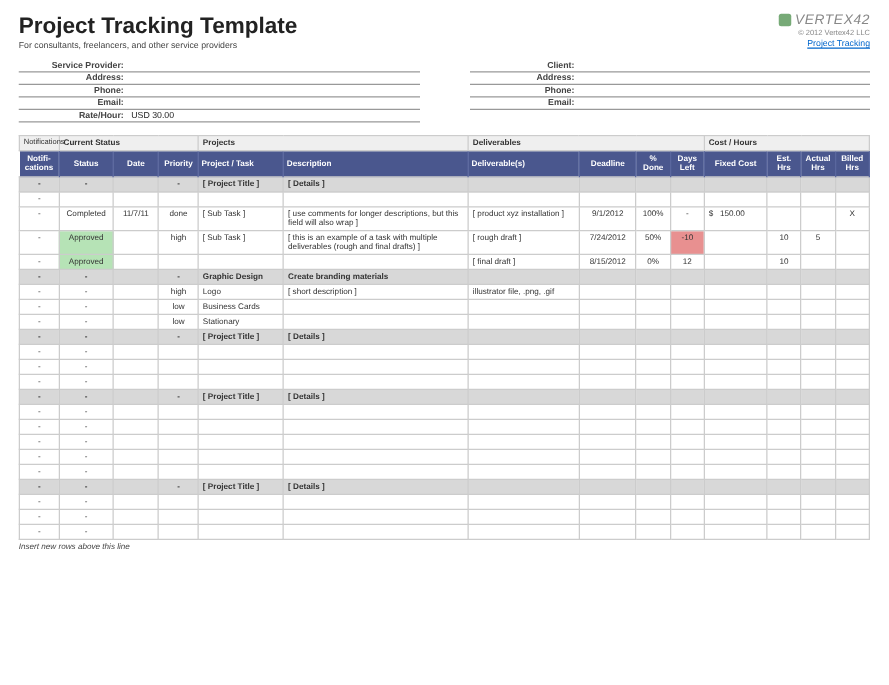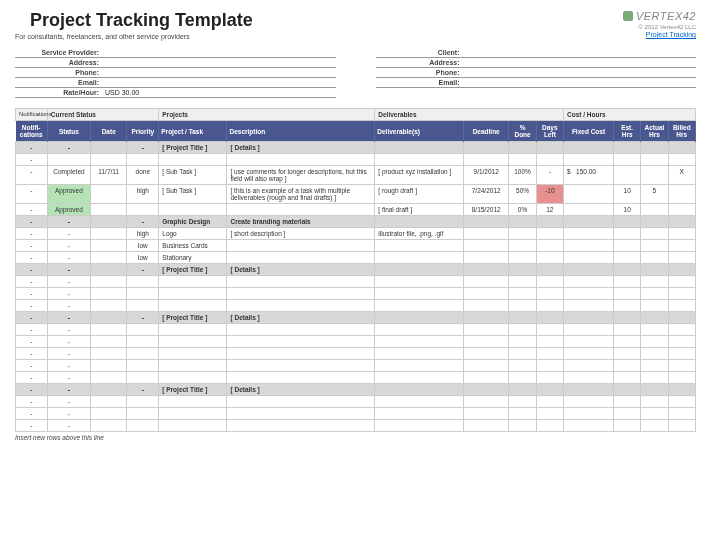--- a/index.html
+++ b/index.html
@@ -6,21 +6,21 @@
   body {
     margin: 0;
     padding: 10px 15px;
     font-family: Arial, sans-serif;
     font-size: 7px;
     color: #333;
     background: #fff;
     width: 711px;
   }
   .header { display: flex; justify-content: space-between; align-items: flex-start; margin-bottom: 8px; }
-  .title-block h1 { font-size: 18px; font-weight: bold; margin: 0 0 2px 15px; color: #222; text-align: center; }
+  .title-block h1 { font-size: 18px; font-weight: bold; margin: 0 0 2px 0; color: #222; text-align: center; }
   .title-block .sub { font-size: 7px; color: #444; }
   .brand { text-align: right; font-size: 8px; }
   .brand .logo { display: flex; align-items: center; justify-content: flex-end; gap: 3px; margin-bottom: 2px; }
   .brand .logo-mark { width: 10px; height: 10px; background: #7a7; border-radius: 2px; }
   .brand .logo-text { font-size: 11px; color: #888; letter-spacing: 0.5px; font-style: italic; }
   .brand .copy { font-size: 6px; color: #888; }
   .brand a { color: #0066cc; text-decoration: underline; font-size: 7px; }
   .info { display: flex; gap: 40px; margin-bottom: 10px; font-size: 7px; }
   .info-block { flex: 1; }
   .info-row { display: flex; border-bottom: 1px solid #999; padding: 1px 0; }

